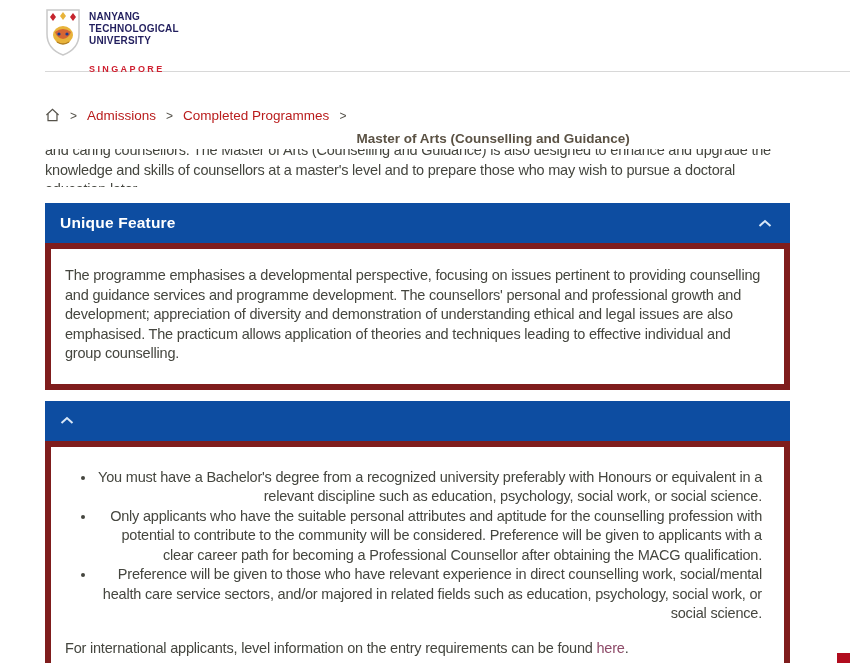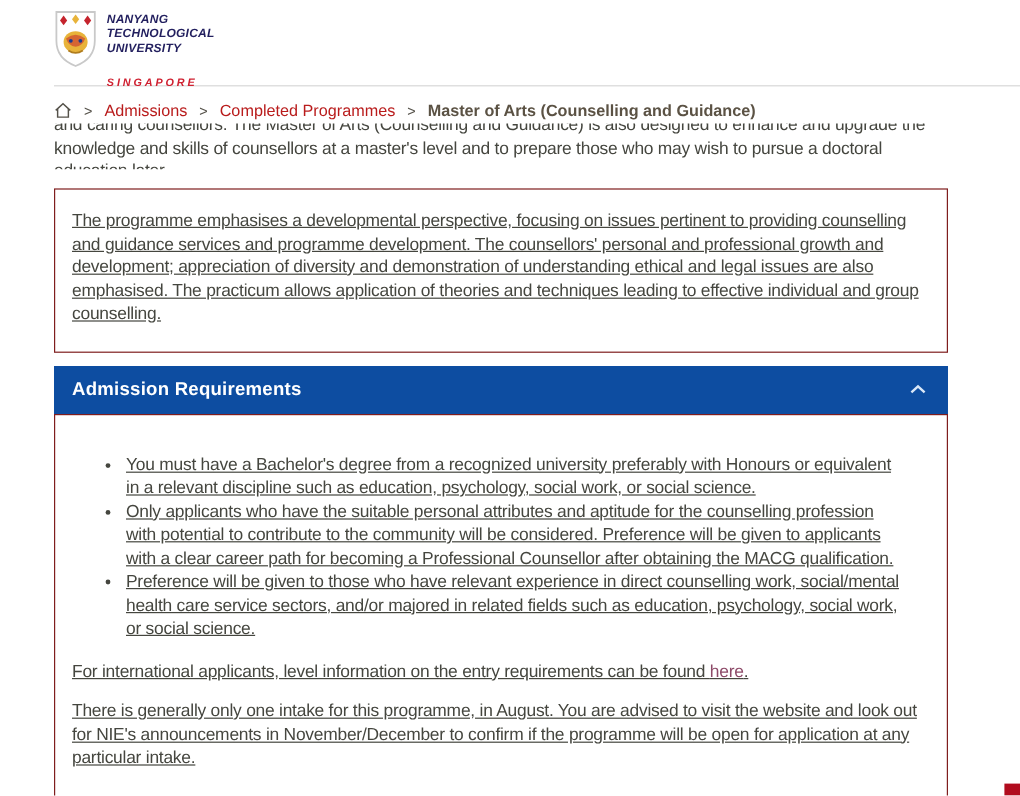--- a/index.html
+++ b/index.html
@@ -6,60 +6,60 @@
   html,body { margin:0; padding:0; }
   body {
     width:850px; height:663px; overflow:hidden; position:relative;
     background:#ffffff;
     font-family:"Liberation Sans", sans-serif;
     --header-blue:#0d4da1; --link:#8d4a68; --ntu-red:#cf2030; --ntu-navy:#221f5e;
   }
   .page { position:relative; width:850px; height:663px; overflow:hidden; }
 
   
-  .logo-row { display:flex; align-items:flex-start; margin:8px 0 0 45px; height:52px;font-style:italic; }
+  .logo-row { display:flex; align-items:flex-start; margin:8px 0 0 45px; height:52px; }
   .crest { width:36px; height:48px; }
   .logo-text { margin-left:8px; padding-top:3px; }
   .logo-text .l { font-size:10px; font-weight:bold; color:var(--ntu-navy); line-height:12px; letter-spacing:.2px; }
   .logo-text .sg { font-size:9px; font-weight:bold; color:var(--ntu-red); letter-spacing:2.4px; margin-top:17px; line-height:10px; }
 
   .divider { margin:11px 0 0 45px; border-top:1px solid #d8d8d8; }
 
   
   .breadcrumb { display:flex; align-items:center; gap:10px; margin:13px 0 0 45px;
     font-size:13.5px; color:#55524a; }
   .breadcrumb .sep { font-size:12px; color:#55524a; }
   .breadcrumb a { color:#b91c1c; text-decoration:none; cursor:pointer; }
-  .breadcrumb .current { font-weight:600; color:#5b5244; }
+  .breadcrumb .current { font-weight:600; color:#5b5244;margin-top:46px; }
   .home-icon svg { display:block; margin-top:-1px; }
 
   
   .intro-clip { margin:3px 60px 0 45px; height:38px; overflow:hidden; }
   .intro-clip p { margin:-8px 0 0; font-size:14.5px; line-height:19.5px; letter-spacing:-.2px; color:#45463f; }
 
   
   .acc { margin:0 60px 0 45px; }
   .acc-header {
     height:40px; background:var(--header-blue); color:#ffffff;
     display:flex; align-items:center; justify-content:space-between;
     padding:0 18px 0 15px; cursor:pointer;
   }
   .acc-title { font-size:15.5px; font-weight:bold; letter-spacing:.2px; }
   .chevron-up svg { display:block; }
   .acc-body {
-    border:1px solid #7f1d1d; background:#fff;
+    border:6px solid #7f1d1d; background:#fff;
     padding:17px 18px 20px 14px;
-    font-size:14.5px; line-height:19.5px; letter-spacing:-.2px; color:#45463f;text-decoration:underline;
+    font-size:14.5px; line-height:19.5px; letter-spacing:-.2px; color:#45463f;
   }
   .acc-body p { margin:0; }
   .sec-gap1 { margin-top:16px; }
   .sec-gap2 { margin-top:11px; }
   .acc-body.tall { min-height:320px; }
 
-  ul.req { margin:16px; padding:0 0 0 27px; }
+  ul.req { margin:4px; padding:0 0 0 27px;text-align:right; }
   ul.req li { margin:0; padding-left:2px; }
   p.note-italic { font-style:italic; margin-top:14px !important; }
   p.intl { margin-top:15px !important; }
   p.intake { margin-top:14px !important; }
   .inline-link { color:var(--link); cursor:pointer;margin-top:16px; }
 
   
   .chat-widget-corner { position:absolute; right:0; bottom:0; width:13px; height:10px; background:#b10c1e; }
 </style>
 </head>
@@ -103,28 +103,35 @@
     <a>Completed Programmes</a>
     <span class="sep">&gt;</span>
     <span class="current">Master of Arts (Counselling and Guidance)</span>
   </nav>
 
   <div class="intro-clip">
     <p>and caring counsellors. The Master of Arts (Counselling and Guidance) is also designed to enhance and upgrade the knowledge and skills of counsellors at a master's level and to prepare those who may wish to pursue a doctoral education later.</p>
   </div>
 
   <section class="acc sec-gap1">
+    <div class="acc-header">
+      <span class="acc-title">Unique Feature</span>
+      <span class="chevron-up">
+        <svg width="14" height="9" viewBox="0 0 14 9" fill="none" stroke="#d9e7f7" stroke-width="2">
+          <path d="M1.5 7 L7 2 L12.5 7"></path>
+        </svg>
+      </span>
+    </div>
     <div class="acc-body">
       <p>The programme emphasises a developmental perspective, focusing on issues pertinent to providing counselling and guidance services and programme development. The counsellors' personal and professional growth and development; appreciation of diversity and demonstration of understanding ethical and legal issues are also emphasised. The practicum allows application of theories and techniques leading to effective individual and group counselling.</p>
     </div>
   </section>
 
   <section class="acc sec-gap2">
     <div class="acc-header">
-      <span class="acc-title">Admission Requirements</span>
       <span class="chevron-up">
         <svg width="14" height="9" viewBox="0 0 14 9" fill="none" stroke="#d9e7f7" stroke-width="2">
           <path d="M1.5 7 L7 2 L12.5 7"></path>
         </svg>
       </span>
     </div>
     <div class="acc-body tall">
       <ul class="req">
         <li>You must have a Bachelor's degree from a recognized university preferably with Honours or equivalent in a relevant discipline such as education, psychology, social work, or social science.</li>
         <li>Only applicants who have the suitable personal attributes and aptitude for the counselling profession with potential to contribute to the community will be considered. Preference will be given to applicants with a clear career path for becoming a Professional Counsellor after obtaining the MACG qualification.</li>

